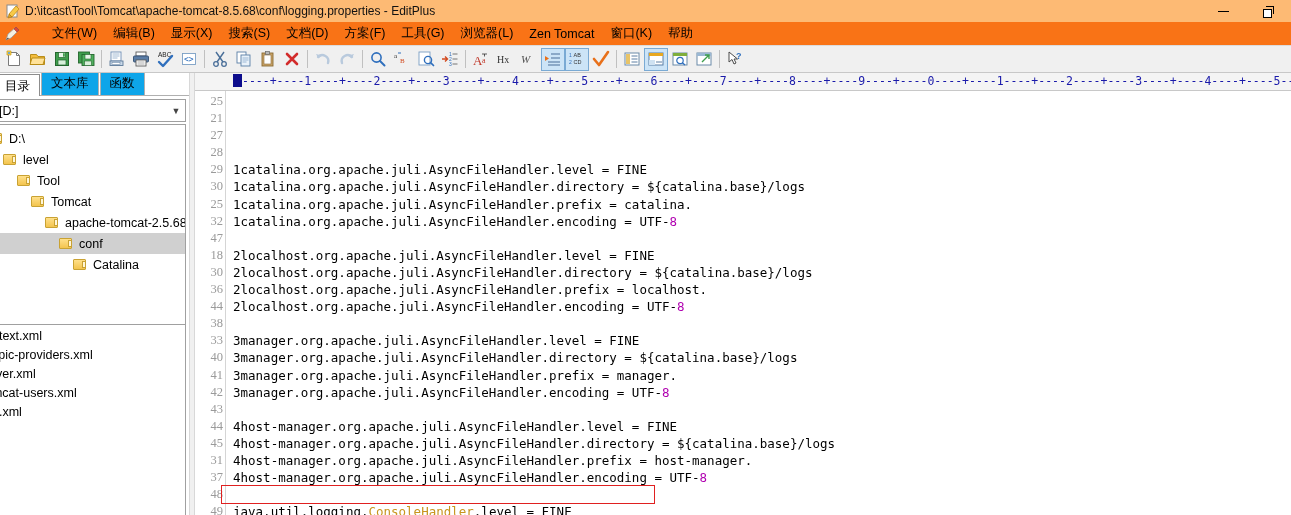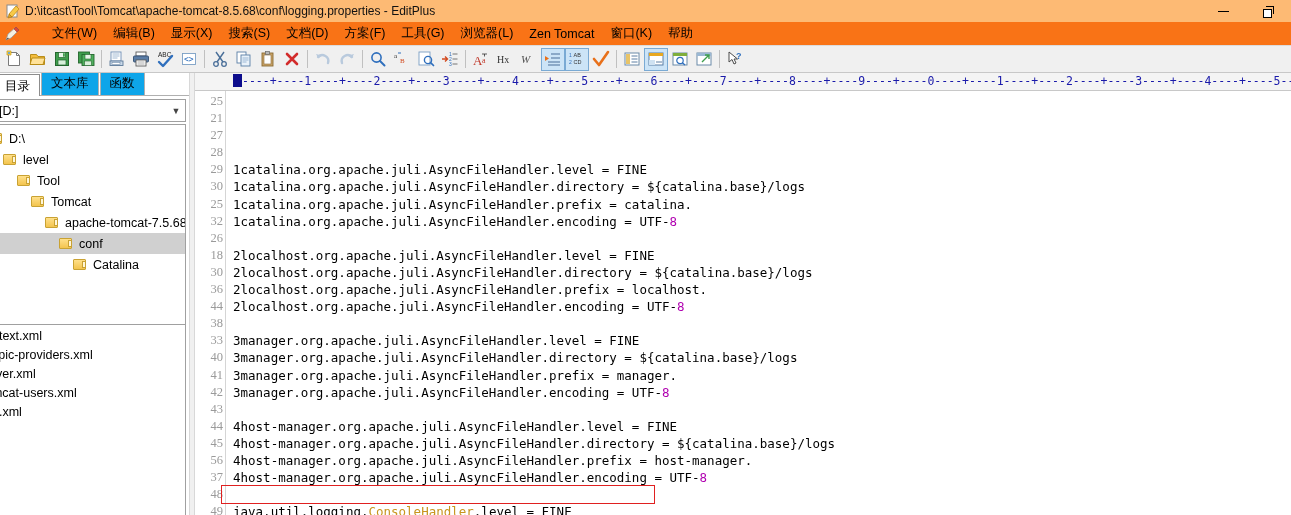--- a/index.html
+++ b/index.html
@@ -452,21 +452,21 @@
               <span class="f-back"></span>
               <span class="f-tab"></span>
             </span>
             <span>Tomcat</span>
           </div>
           <div class="tree-item" style="padding-left: 60px;">
             <span class="folder">
               <span class="f-back"></span>
               <span class="f-tab"></span>
             </span>
-            <span>apache-tomcat-7.5.68</span>
+            <span>apache-tomcat-2.5.68</span>
           </div>
           <div class="tree-item selected" style="padding-left: 74px;">
             <span class="folder">
               <span class="f-back"></span>
               <span class="f-tab"></span>
             </span>
             <span>conf</span>
           </div>
           <div class="tree-item" style="padding-left: 88px;">
             <span class="folder">
@@ -497,34 +497,34 @@
     <div class="code-area">
       <div class="gutter" id="gutter">
           <div>25</div>
           <div>21</div>
           <div>27</div>
           <div>28</div>
           <div>29</div>
           <div>30</div>
           <div>25</div>
           <div>32</div>
-          <div>26</div>
+          <div>47</div>
           <div>18</div>
           <div>30</div>
           <div>36</div>
           <div>44</div>
           <div>38</div>
           <div>33</div>
           <div>40</div>
           <div>41</div>
           <div>42</div>
           <div>43</div>
           <div>44</div>
           <div>45</div>
-          <div>56</div>
+          <div>31</div>
           <div>37</div>
           <div>48</div>
           <div>49</div>
         </div>
       <div class="code-lines" id="code-lines">
         <div class="left-margin-line"></div>
         <div class="redbox" id="redbox" style="top: 394.3px; left: -4px; width: 434px; height: 19px; border-color: rgb(224, 32, 32);"></div>
       <div class="ln"><span>1catalina.org.apache.juli.AsyncFileHandler.level = FINE</span></div><div class="ln"><span>1catalina.org.apache.juli.AsyncFileHandler.directory = ${catalina.base}/logs</span></div><div class="ln"><span>1catalina.org.apache.juli.AsyncFileHandler.prefix = catalina.</span></div><div class="ln"><span>1catalina.org.apache.juli.AsyncFileHandler.encoding = UTF-</span><span class="num">8</span></div><div class="ln"><span></span></div><div class="ln"><span>2localhost.org.apache.juli.AsyncFileHandler.level = FINE</span></div><div class="ln"><span>2localhost.org.apache.juli.AsyncFileHandler.directory = ${catalina.base}/logs</span></div><div class="ln"><span>2localhost.org.apache.juli.AsyncFileHandler.prefix = localhost.</span></div><div class="ln"><span>2localhost.org.apache.juli.AsyncFileHandler.encoding = UTF-</span><span class="num">8</span></div><div class="ln"><span></span></div><div class="ln"><span>3manager.org.apache.juli.AsyncFileHandler.level = FINE</span></div><div class="ln"><span>3manager.org.apache.juli.AsyncFileHandler.directory = ${catalina.base}/logs</span></div><div class="ln"><span>3manager.org.apache.juli.AsyncFileHandler.prefix = manager.</span></div><div class="ln"><span>3manager.org.apache.juli.AsyncFileHandler.encoding = UTF-</span><span class="num">8</span></div><div class="ln"><span></span></div><div class="ln"><span>4host-manager.org.apache.juli.AsyncFileHandler.level = FINE</span></div><div class="ln"><span>4host-manager.org.apache.juli.AsyncFileHandler.directory = ${catalina.base}/logs</span></div><div class="ln"><span>4host-manager.org.apache.juli.AsyncFileHandler.prefix = host-manager.</span></div><div class="ln"><span>4host-manager.org.apache.juli.AsyncFileHandler.encoding = UTF-</span><span class="num">8</span></div><div class="ln"><span></span></div><div class="ln"><span>java.util.logging.</span><span class="cls">ConsoleHandler</span><span>.level = FINE</span></div></div>
     </div>
   </div>

